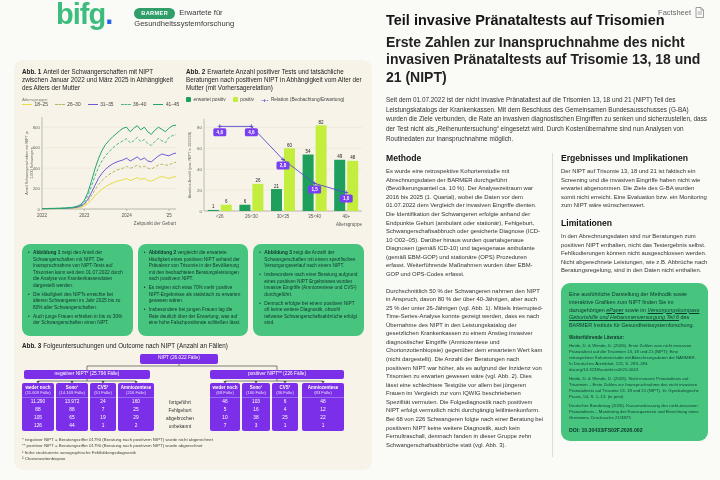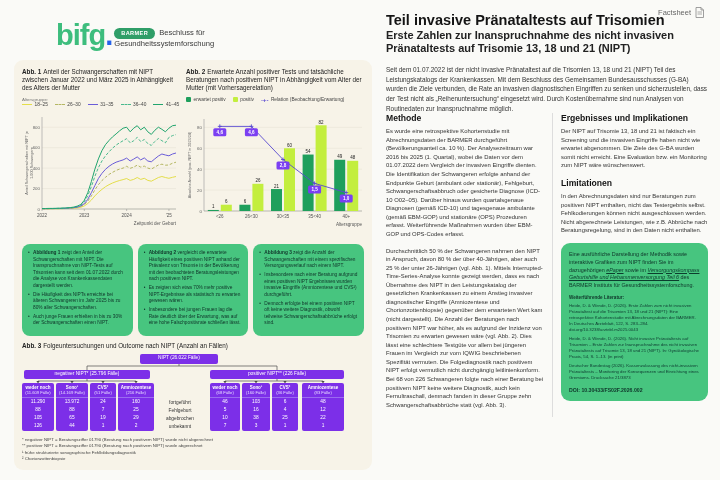--- a/index.html
+++ b/index.html
@@ -2,21 +2,21 @@
 <html><head>
 <meta charset="utf-8">
 <style>
   * { margin:0; padding:0; box-sizing:border-box; }
   html,body { width:720px; height:480px; overflow:hidden; }
   body { font-family:"Liberation Sans",sans-serif; background:#fafaf7; position:relative; color:#333; }
 
   
   .factsheet-tag { position:absolute; top:7px; right:16px; display:flex; align-items:center; gap:4px;
                    font-size:7.5px; color:#666; }
-  header { position:absolute; top:21px; left:56px; display:flex; align-items:center; gap:2px; }
+  header { position:absolute; top:0; left:56px; display:flex; align-items:flex-end; gap:22px; }
   .logo { font-size:29px; font-weight:bold; color:#3dbd7d; letter-spacing:-1px; line-height:1; }
   .logo .dot { color:#2563eb; }
   .inst { margin-top:6px; font-size:7.6px; color:#3a3a3a; line-height:1.35; }
   .inst-line1 { display:flex; align-items:center; gap:4px; }
   .badge { background:#2f9e68; color:#fff; font-weight:bold; font-size:5.6px; letter-spacing:.4px;
            padding:1.5px 7px; border-radius:8px; }
 
   
   .card { position:absolute; left:14px; top:60px; width:358px; height:410px;
           background:#f7f3e8; border-radius:9px; padding:8px 8px 6px 8px; }
@@ -49,23 +49,23 @@
   .fbox.hdr,.fbox.root { display:flex; align-items:center; justify-content:center; font-size:4.8px; }
   .leaf .lt { font-weight:bold; padding-top:2px; font-size:4.5px; }
   .leaf .ls { font-size:4.2px; color:#e7dcff; border-bottom:.5px solid #9b6bf0; padding-bottom:1px; }
   .leaf .lv { font-size:4.8px; height:8px; line-height:8px; }
   .outlab { position:absolute; font-size:4.8px; color:#333; width:56px; text-align:center; height:8px; line-height:8px; }
   .footnotes { margin-top:3px; font-size:4.35px; line-height:1.5; color:#444; }
 
   
   .right { position:absolute; left:386px; top:12px; width:322px; }
   .right h1 { font-size:14.5px; color:#141414; line-height:1.15; }
-  .right h2 { font-size:11px; color:#222; line-height:1.25; }
+  .right h2 { font-size:14px; color:#222; line-height:1.25; margin-top:5px; }
   .right .intro { font-size:6.4px; line-height:1.5; margin-top:9px; color:#333; }
-  .cols { display:flex; }
+  .cols { display:flex; margin-top:10px; }
   .colL { width:166px; padding-right:7px; }
   .colR { width:156px; border-left:1px solid #ddd; padding-left:8px; }
   .cols h3 { font-size:8.6px; color:#141414; margin-bottom:4px; }
   .cols p.body { font-size:5.9px; line-height:1.45; color:#333; margin-bottom:8px; }
 
   .greenbox { background:#47c57f; border-radius:9px; padding:8px 8px; margin-top:4px; }
   .greenbox .ib-text { font-size:5.4px; line-height:1.45; color:#0f362a; }
   .greenbox a { color:#0c3d2e; font-style:italic; text-decoration:underline; cursor:pointer; }
   .greenbox .ib-lit { font-size:4.6px; font-weight:bold; color:#0f362a; margin-top:5px; }
   .greenbox .ref { font-size:4.3px; line-height:1.4; color:#114034; margin-top:3px; }
@@ -84,21 +84,21 @@
     <line x1="2.5" y1="5" x2="7" y2="5" stroke="#888" stroke-width="0.7"></line>
     <line x1="2.5" y1="7" x2="7" y2="7" stroke="#888" stroke-width="0.7"></line>
   </svg>
 </div>
 
 <header>
   <div class="logo"><span>bifg</span><span class="dot">.</span></div>
   <div class="inst">
     <div class="inst-line1">
       <span class="badge">BARMER</span>
-      <span>Beschluss für</span>
+      <span>Erwartete für</span>
     </div>
     <div class="inst-line2">Gesundheitssystemforschung</div>
   </div>
 </header>
 
 <div class="card">
   <div class="figs-row">
     <div class="fig1">
       <div class="fig-title"><b>Abb. 1</b><span>Anteil der Schwangerschaften mit NIPT zwischen Januar 2022 und März 2025 in Abhängigkeit des Alters der Mutter</span></div>
       <div class="legend" id="legend1">

